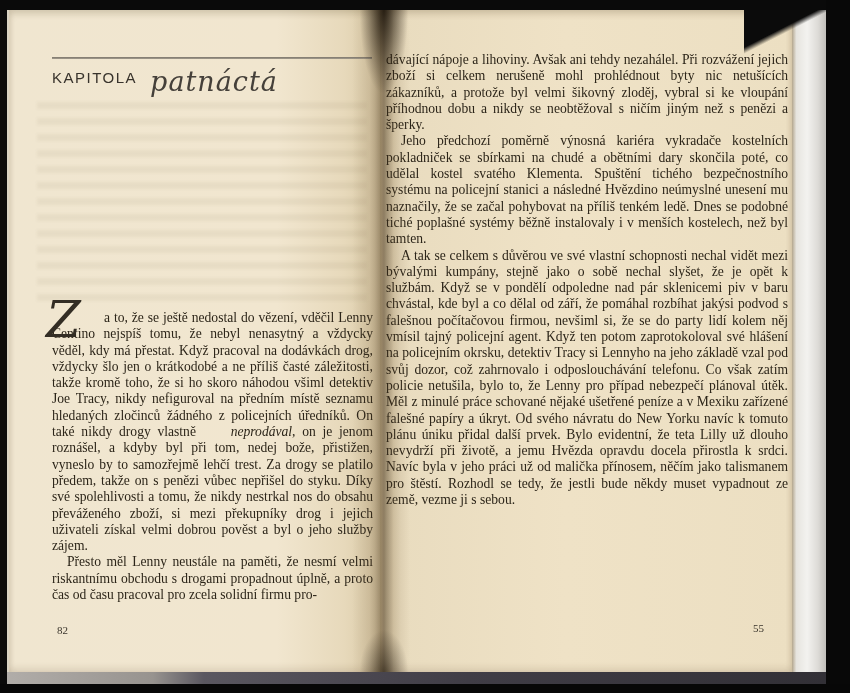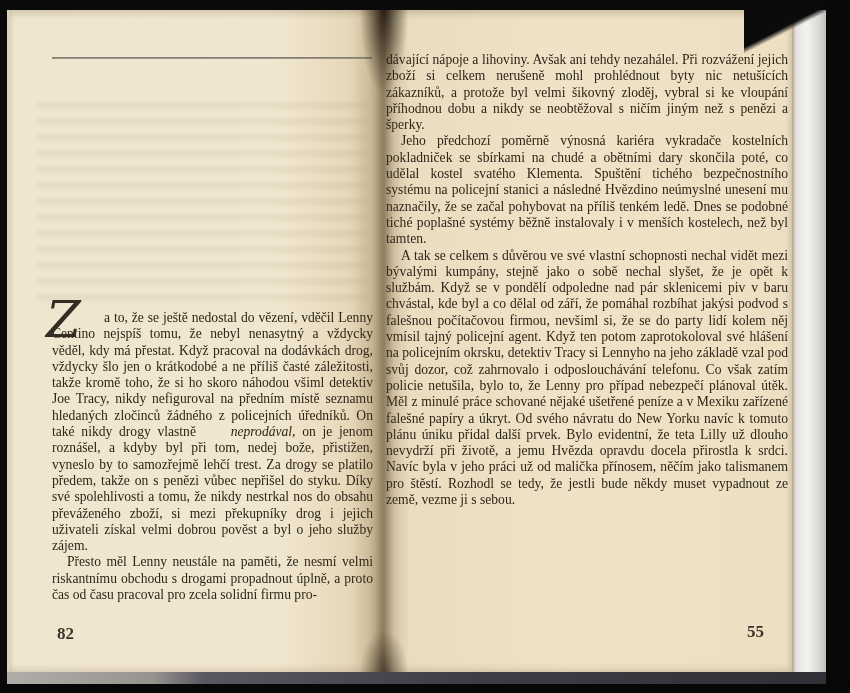--- a/index.html
+++ b/index.html
@@ -83,31 +83,35 @@
   .body-text p{margin:0;}
   .body-text p.indent{text-indent:15px;}
   .body-text p.has-drop{position:relative;text-indent:52px;}
   .drop-cap{
     position:absolute;left:-6px;top:-15px;text-indent:0;
     font-family:"DejaVu Serif",serif;font-style:italic;font-size:50px;line-height:1;
     color:#332d24;
   }
   .italic{font-style:italic;margin-left:28px;}
   
-  .page-number{position:absolute;font-size:17px;color:#3a352c;z-index:4;font-weight:bold;}
+  .page-number{position:absolute;font-size:11px;color:#3a352c;z-index:4;}
   .pn-left{left:48px;top:614px;}
   .pn-right{right:28px;top:612px;}
 </style>
 </head>
 <body>
 
 <div class="scan">
 
   <div class="page page-left">
     <div class="chapter-rule"></div>
+    <div class="chapter-heading">
+      <span class="chapter-label">KAPITOLA</span>
+      <span class="chapter-script">patnáctá</span>
+    </div>
     <div class="ghost-text"></div>
     <div class="body-text body-left" id="left-paragraphs">
         <p class="has-drop"><span class="drop-cap">Z</span><span>a to, že se ještě nedostal do vězení, vděčil Lenny Centino nejspíš tomu, že nebyl nenasytný a vždycky věděl, kdy má přestat. Když pracoval na dodávkách drog, vždycky šlo jen o krátkodobé a ne příliš časté záležitosti, takže kromě toho, že si ho skoro náhodou všiml detektiv Joe Tracy, nikdy nefiguroval na předním místě seznamu hledaných zločinců žádného z policejních úředníků. On také nikdy drogy vlastně </span><span class="italic">neprodával</span><span>, on je jenom roznášel, a kdyby byl při tom, nedej bože, přistižen, vyneslo by to samozřejmě lehčí trest. Za drogy se platilo předem, takže on s penězi vůbec nepřišel do styku. Díky své spolehlivosti a tomu, že nikdy nestrkal nos do obsahu převáženého zboží, si mezi překupníky drog i jejich uživateli získal velmi dobrou pověst a byl o jeho služby zájem.</span></p>
         <p class="indent"><span>Přesto měl Lenny neustále na paměti, že nesmí velmi riskantnímu obchodu s drogami propadnout úplně, a proto čas od času pracoval pro zcela solidní firmu pro-</span></p>
       </div>
     <div class="page-number pn-left">82</div>
   </div>
 
   <div class="page page-right">
     <div class="body-text body-right" id="right-paragraphs">

